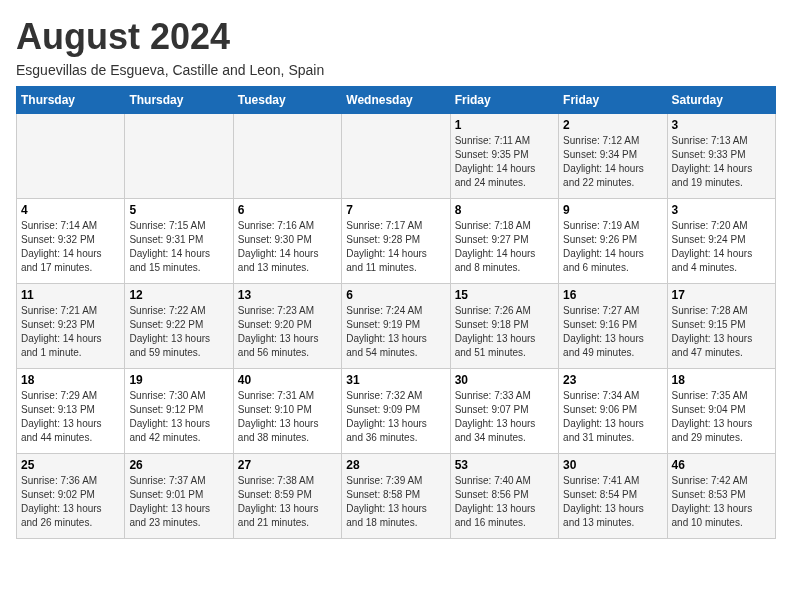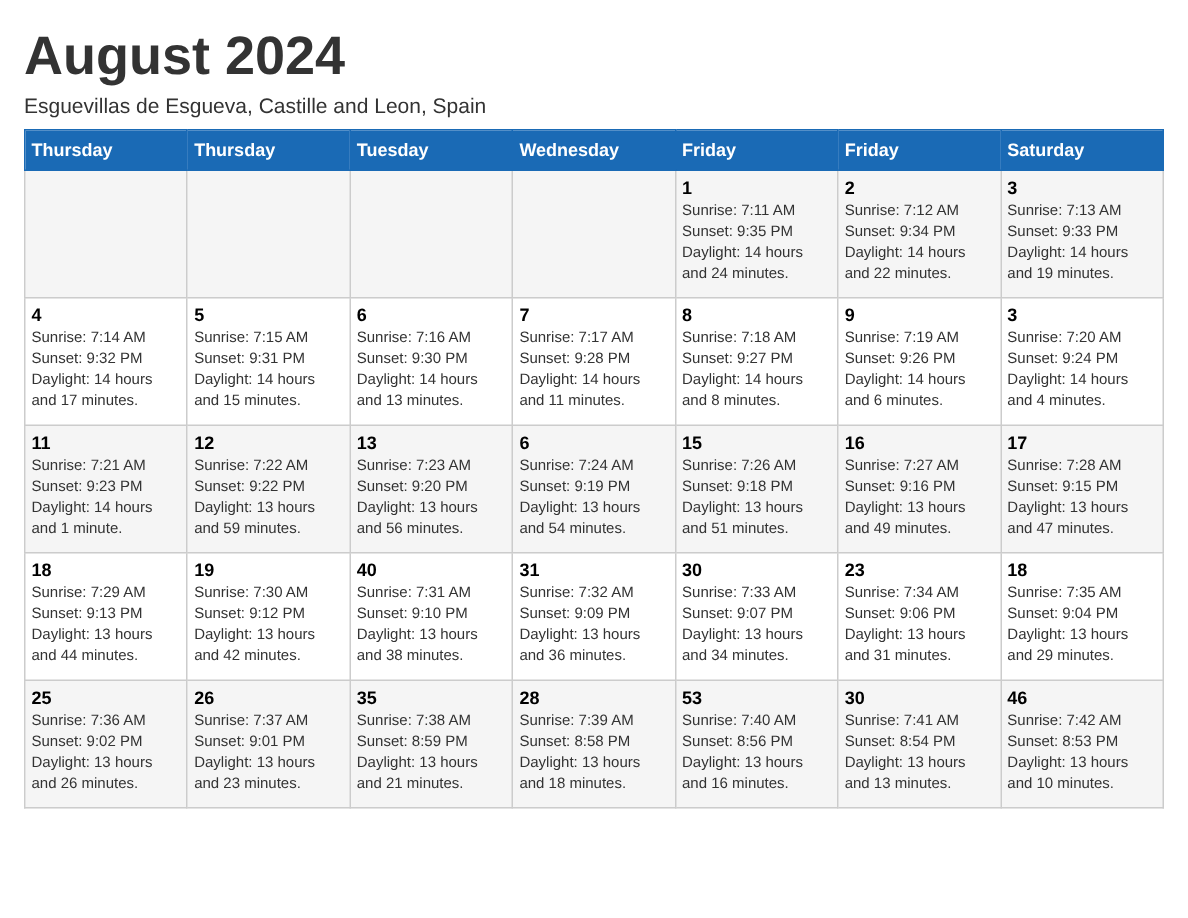--- a/index.html
+++ b/index.html
@@ -225,21 +225,21 @@
       <tr>
         <td>
           <span class="day-number">25</span>
           <div class="day-info">Sunrise: 7:36 AM<br>Sunset: 9:02 PM<br>Daylight: 13 hours and 26 minutes.</div>
         </td>
         <td>
           <span class="day-number">26</span>
           <div class="day-info">Sunrise: 7:37 AM<br>Sunset: 9:01 PM<br>Daylight: 13 hours and 23 minutes.</div>
         </td>
         <td>
-          <span class="day-number">35</span>
+          <span class="day-number">27</span>
           <div class="day-info">Sunrise: 7:38 AM<br>Sunset: 8:59 PM<br>Daylight: 13 hours and 21 minutes.</div>
         </td>
         <td>
           <span class="day-number">28</span>
           <div class="day-info">Sunrise: 7:39 AM<br>Sunset: 8:58 PM<br>Daylight: 13 hours and 18 minutes.</div>
         </td>
         <td>
           <span class="day-number">53</span>
           <div class="day-info">Sunrise: 7:40 AM<br>Sunset: 8:56 PM<br>Daylight: 13 hours and 16 minutes.</div>
         </td>

